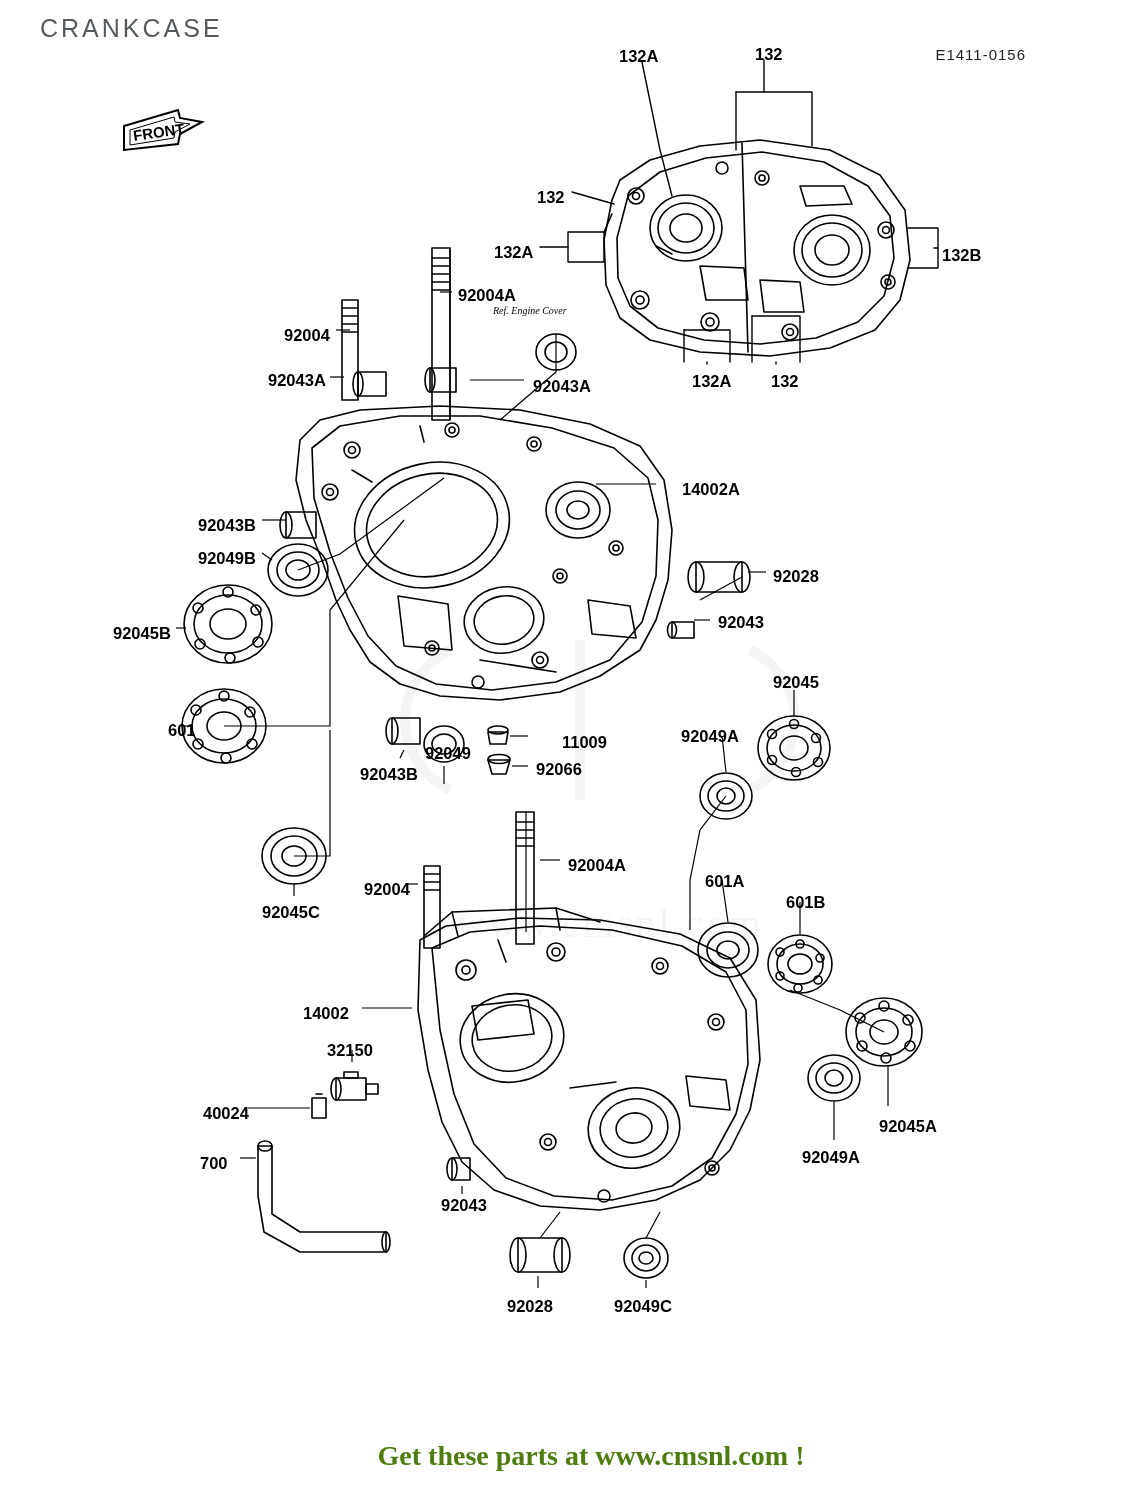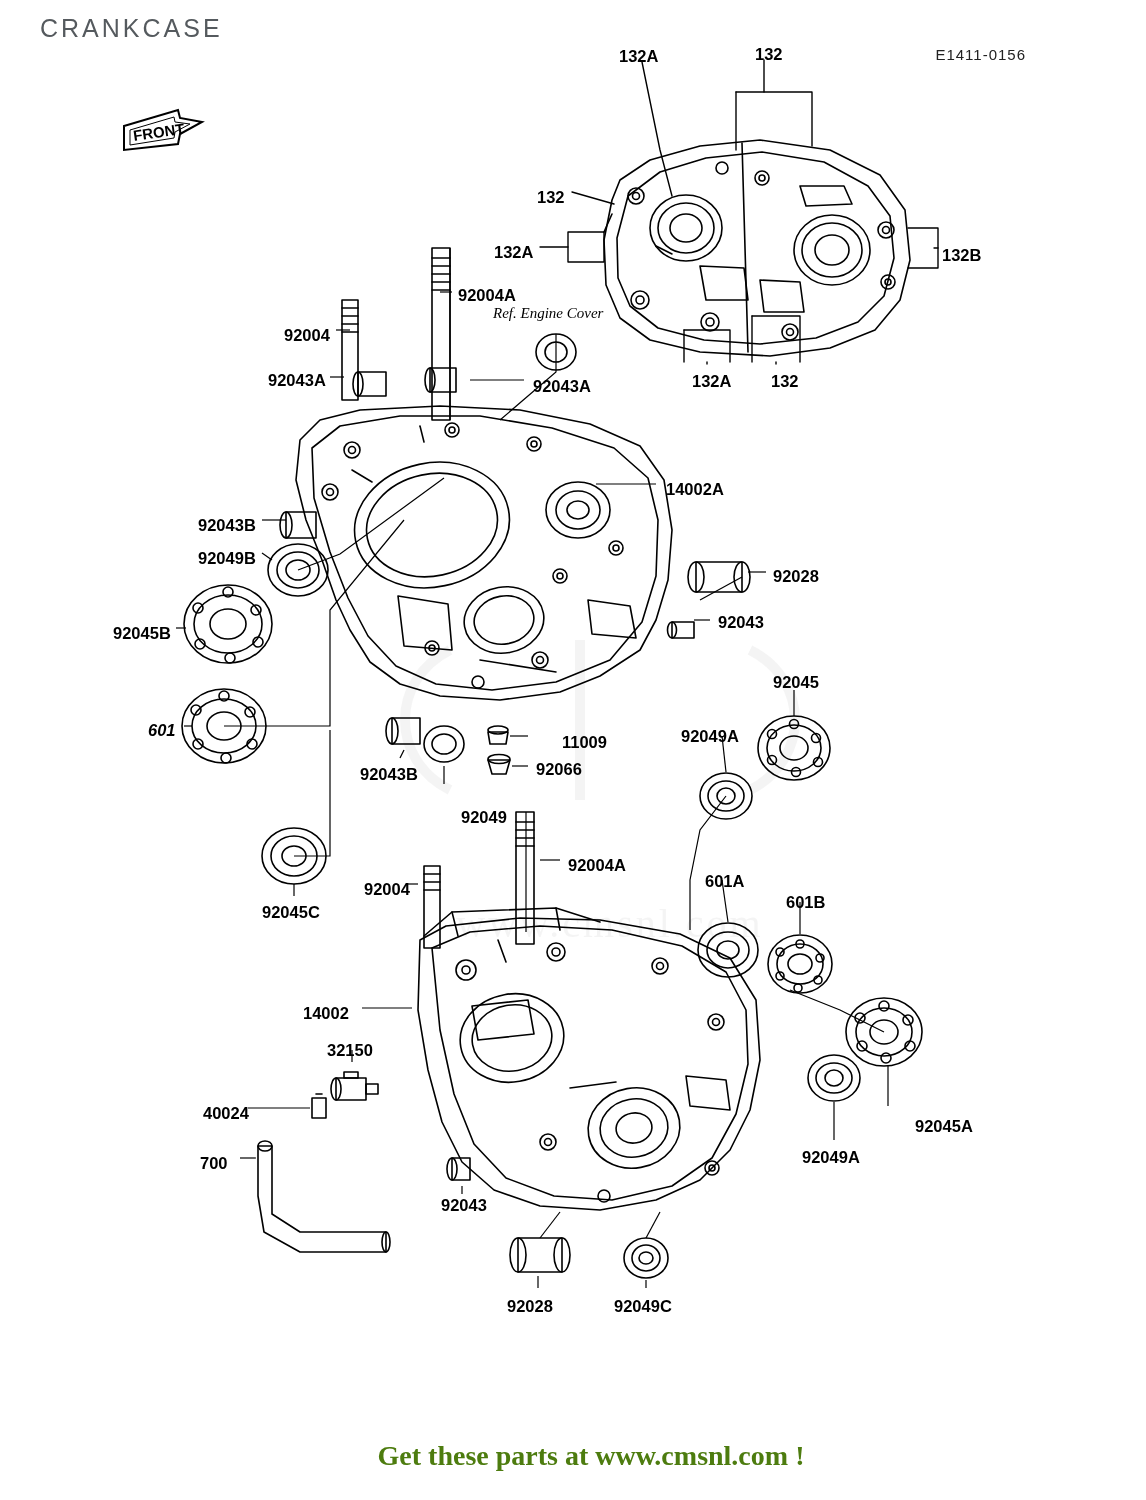--- a/index.html
+++ b/index.html
@@ -55,21 +55,21 @@
   .label {
     position: absolute;
     font-size: 16.5px;
     font-weight: bold;
     font-family: "Liberation Sans", sans-serif;
     color: #000;
     white-space: nowrap;
   }
   .caption {
     position: absolute;
-    font-size: 15px;
+    font-size: 10px;
     font-style: italic;
     font-family: "Liberation Serif", serif;
     color: #000;
     white-space: nowrap;
   }
   .front-badge {
     position: absolute;
     left: 118px;
     top: 104px;
     width: 92px;
@@ -462,45 +462,45 @@
   <div class="label" style="left:537px; top:188px;">132</div>
   <div class="label" style="left:494px; top:243px;">132A</div>
   <div class="label" style="left:942px; top:246px;">132B</div>
   <div class="label" style="left:692px; top:372px;">132A</div>
   <div class="label" style="left:771px; top:372px;">132</div>
 
   <div class="label" style="left:458px; top:286px;">92004A</div>
   <div class="label" style="left:284px; top:326px;">92004</div>
   <div class="label" style="left:268px; top:371px;">92043A</div>
   <div class="label" style="left:533px; top:377px;">92043A</div>
-  <div class="label" style="left:666px; top:480px;text-align:right;">14002A</div>
+  <div class="label" style="left:682px; top:480px;text-align:right;">14002A</div>
   <div class="label" style="left:198px; top:516px;">92043B</div>
   <div class="label" style="left:198px; top:549px;">92049B</div>
   <div class="label" style="left:113px; top:624px;">92045B</div>
-  <div class="label" style="left:148px; top:721px;font-style:italic;">601</div>
+  <div class="label" style="left:168px; top:721px;">601</div>
   <div class="label" style="left:773px; top:567px;">92028</div>
   <div class="label" style="left:718px; top:613px;">92043</div>
   <div class="label" style="left:773px; top:673px;">92045</div>
   <div class="label" style="left:681px; top:727px;">92049A</div>
   <div class="label" style="left:536px; top:733px;margin-left:26px;">11009</div>
   <div class="label" style="left:536px; top:760px;">92066</div>
   <div class="label" style="left:360px; top:765px;">92043B</div>
-  <div class="label" style="left:425px; top:808px;margin-left:36px;">92049</div>
+  <div class="label" style="left:425px; top:744px;">92049</div>
   <div class="label" style="left:262px; top:903px;">92045C</div>
   <div class="label" style="left:568px; top:856px;">92004A</div>
   <div class="label" style="left:364px; top:880px;">92004</div>
   <div class="label" style="left:705px; top:872px;">601A</div>
   <div class="label" style="left:786px; top:893px;">601B</div>
   <div class="label" style="left:303px; top:1004px;">14002</div>
   <div class="label" style="left:327px; top:1041px;">32150</div>
   <div class="label" style="left:203px; top:1104px;">40024</div>
   <div class="label" style="left:200px; top:1154px;">700</div>
   <div class="label" style="left:441px; top:1196px;">92043</div>
   <div class="label" style="left:802px; top:1148px;">92049A</div>
-  <div class="label" style="left:879px; top:1117px;margin-left:36px;">92045A</div>
+  <div class="label" style="left:879px; top:1117px;">92045A</div>
   <div class="label" style="left:507px; top:1297px;">92028</div>
   <div class="label" style="left:614px; top:1297px;">92049C</div>
 
   <div class="caption" style="left:493px; top:305px;">Ref. Engine Cover</div>
 
   <div class="footer">Get these parts at www.cmsnl.com !</div>
 
 </div>
 
 </body></html>

